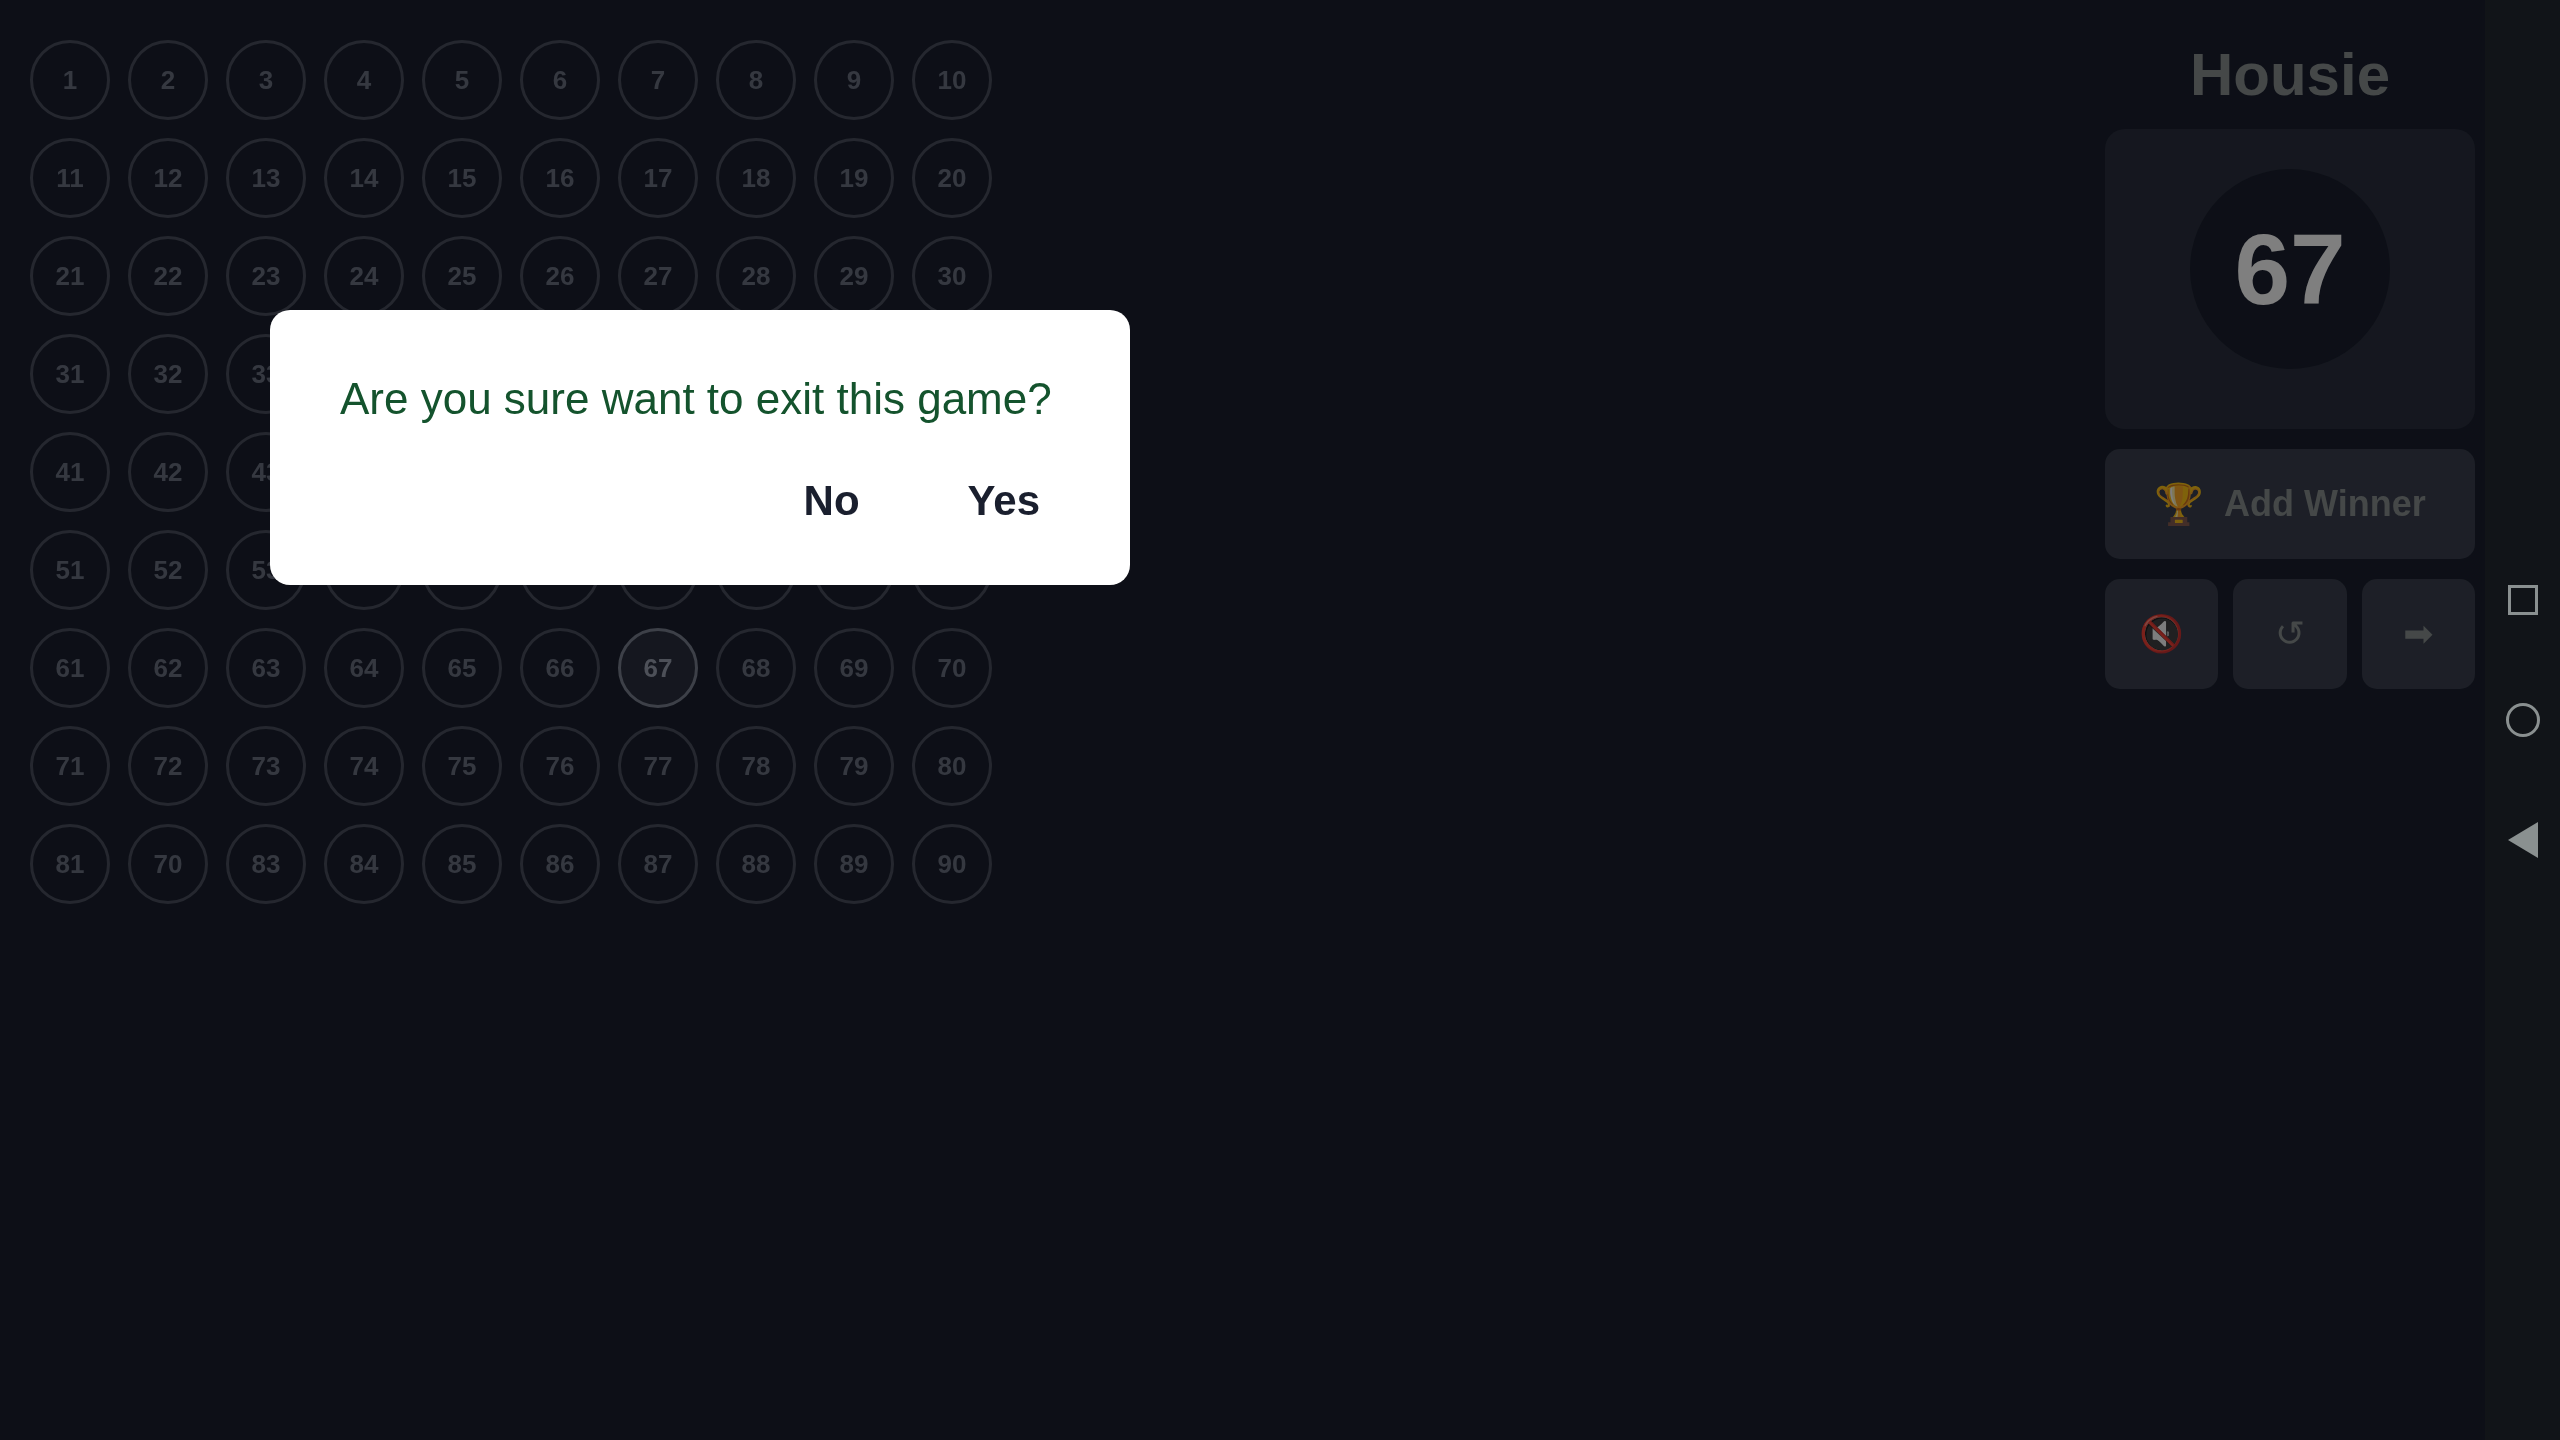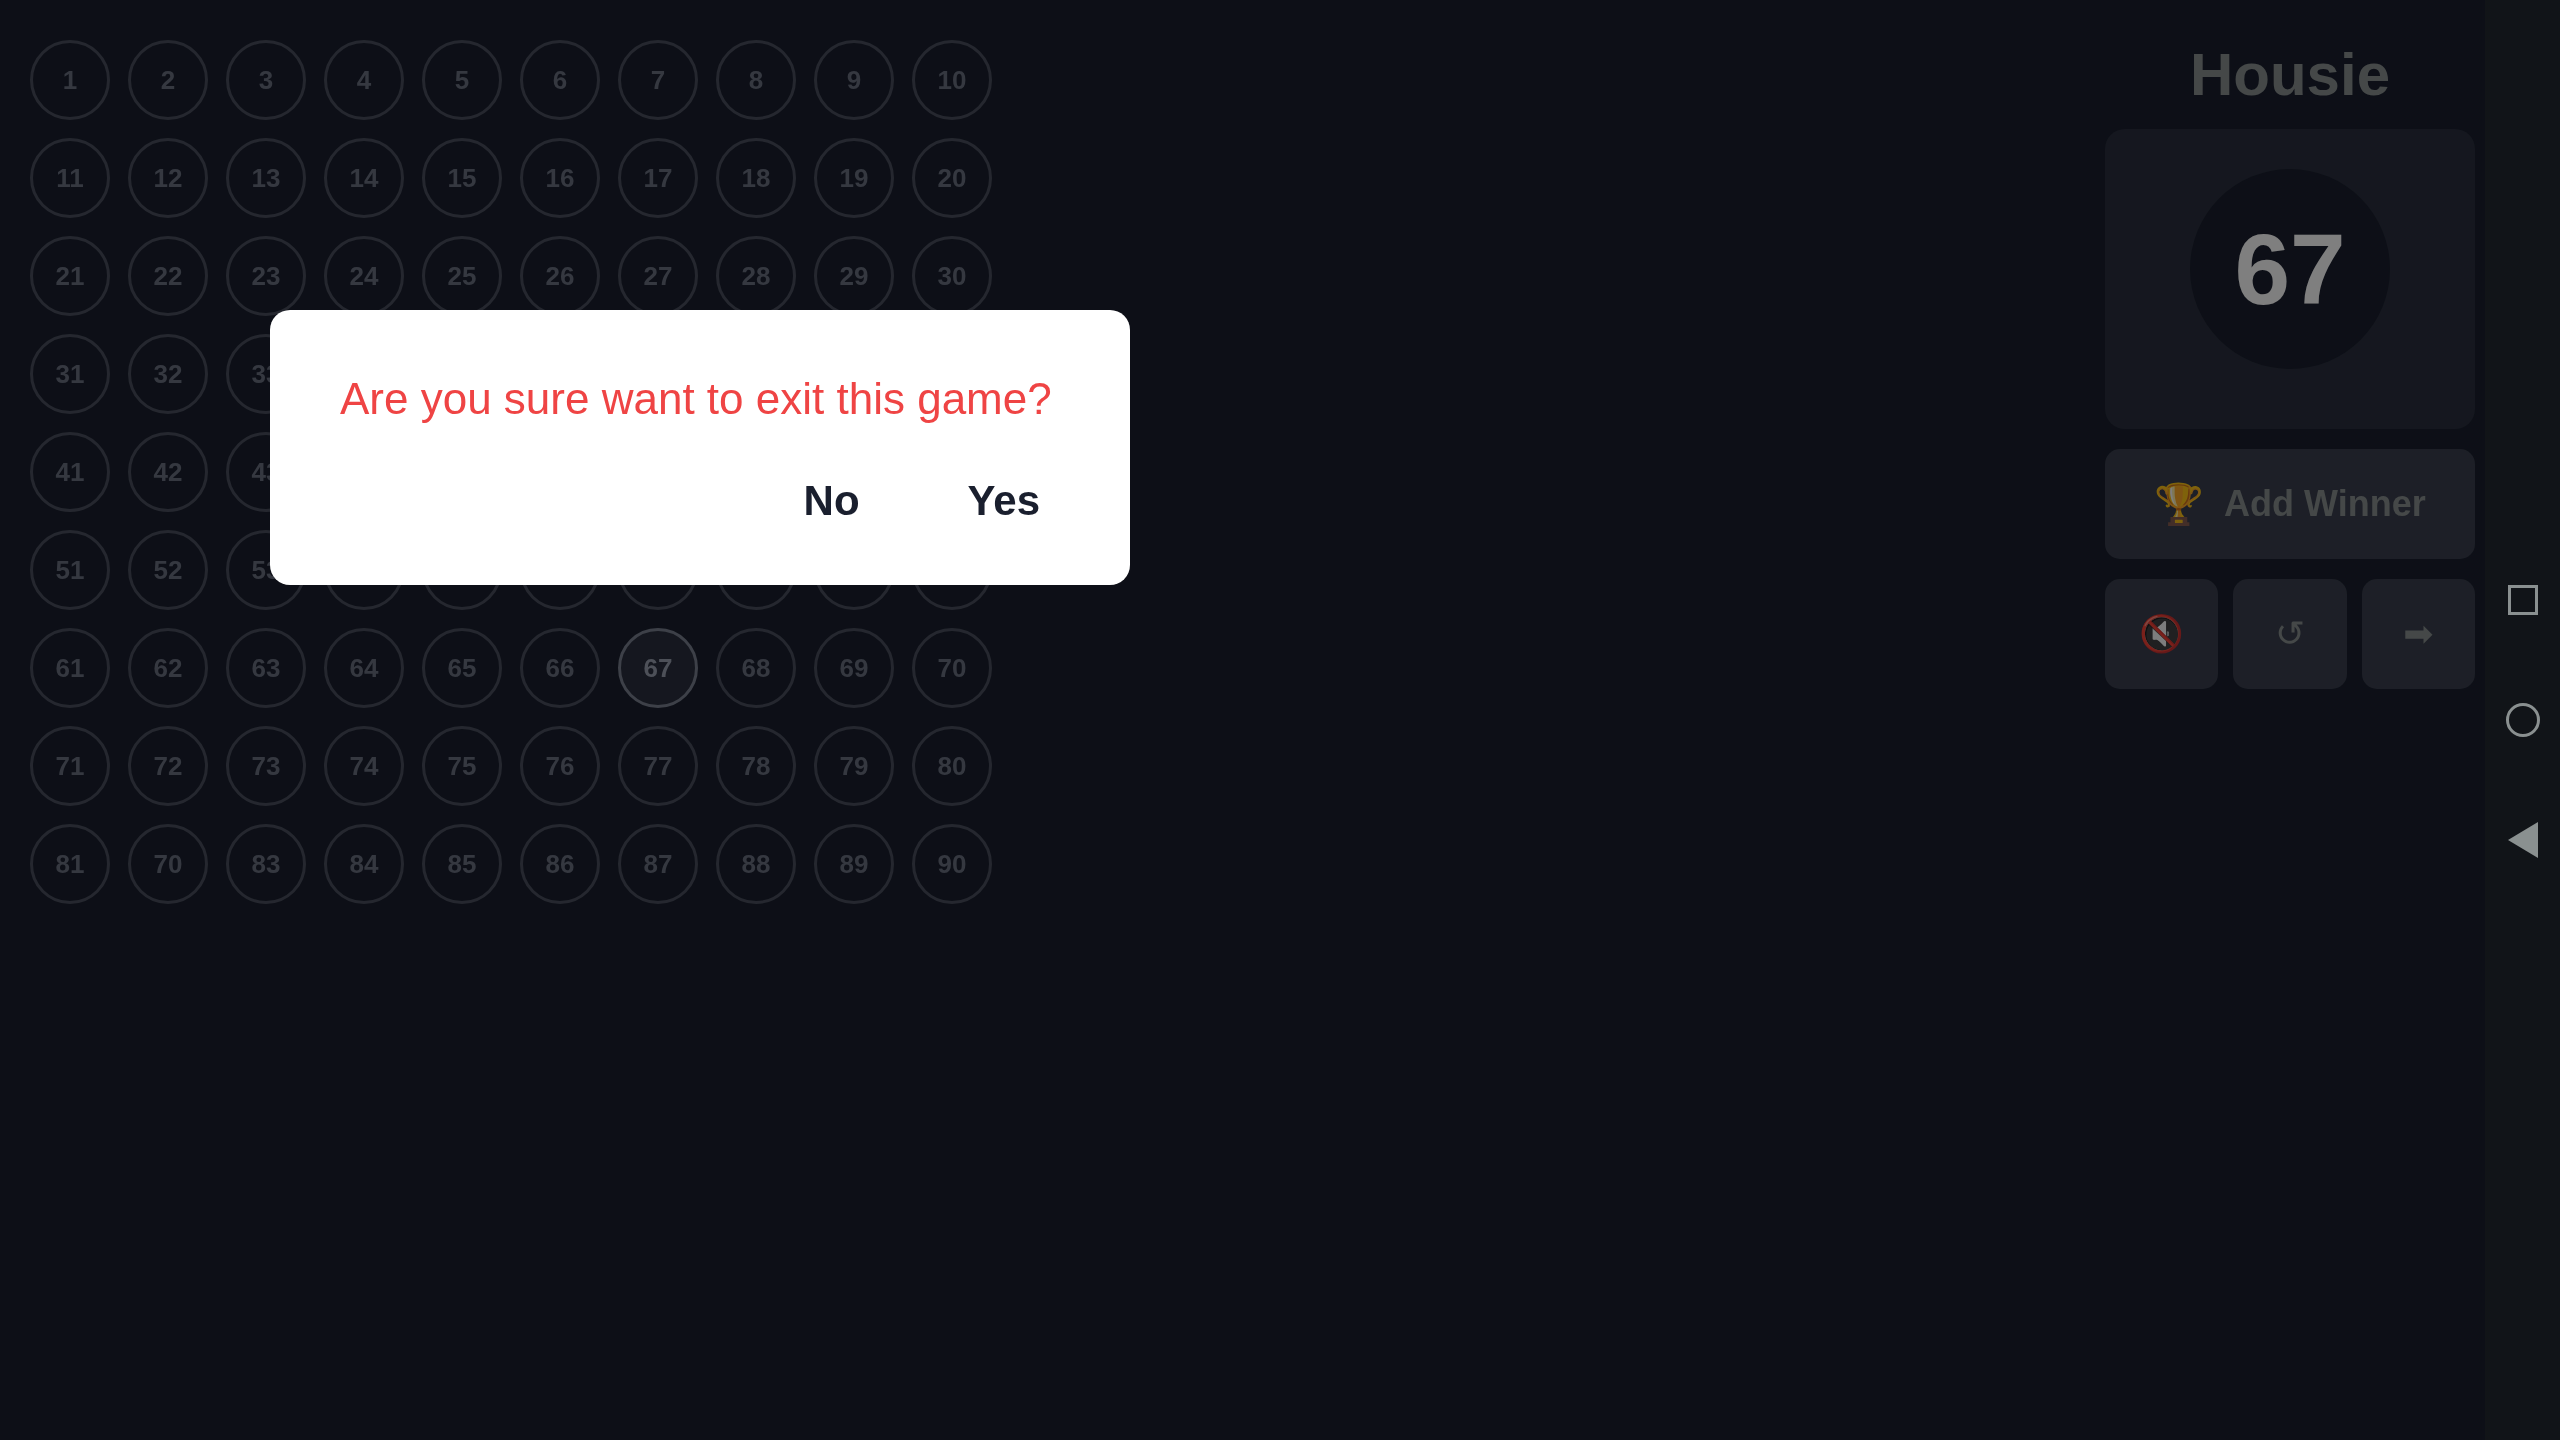--- a/index.html
+++ b/index.html
@@ -215,21 +215,21 @@
       background: #ffffff;
       border-radius: 20px;
       padding: 60px 70px 50px;
       width: 860px;
       position: absolute;
       left: 270px;
       top: 310px;
     }
 
     .modal-question {
-      color: #ef4444;
+      color: #14532d;
       font-size: 44px;
       font-weight: 500;
       margin-bottom: 40px;
       line-height: 1.3;
     }
 
     .modal-buttons {
       display: flex;
       justify-content: flex-end;
       gap: 68px;

